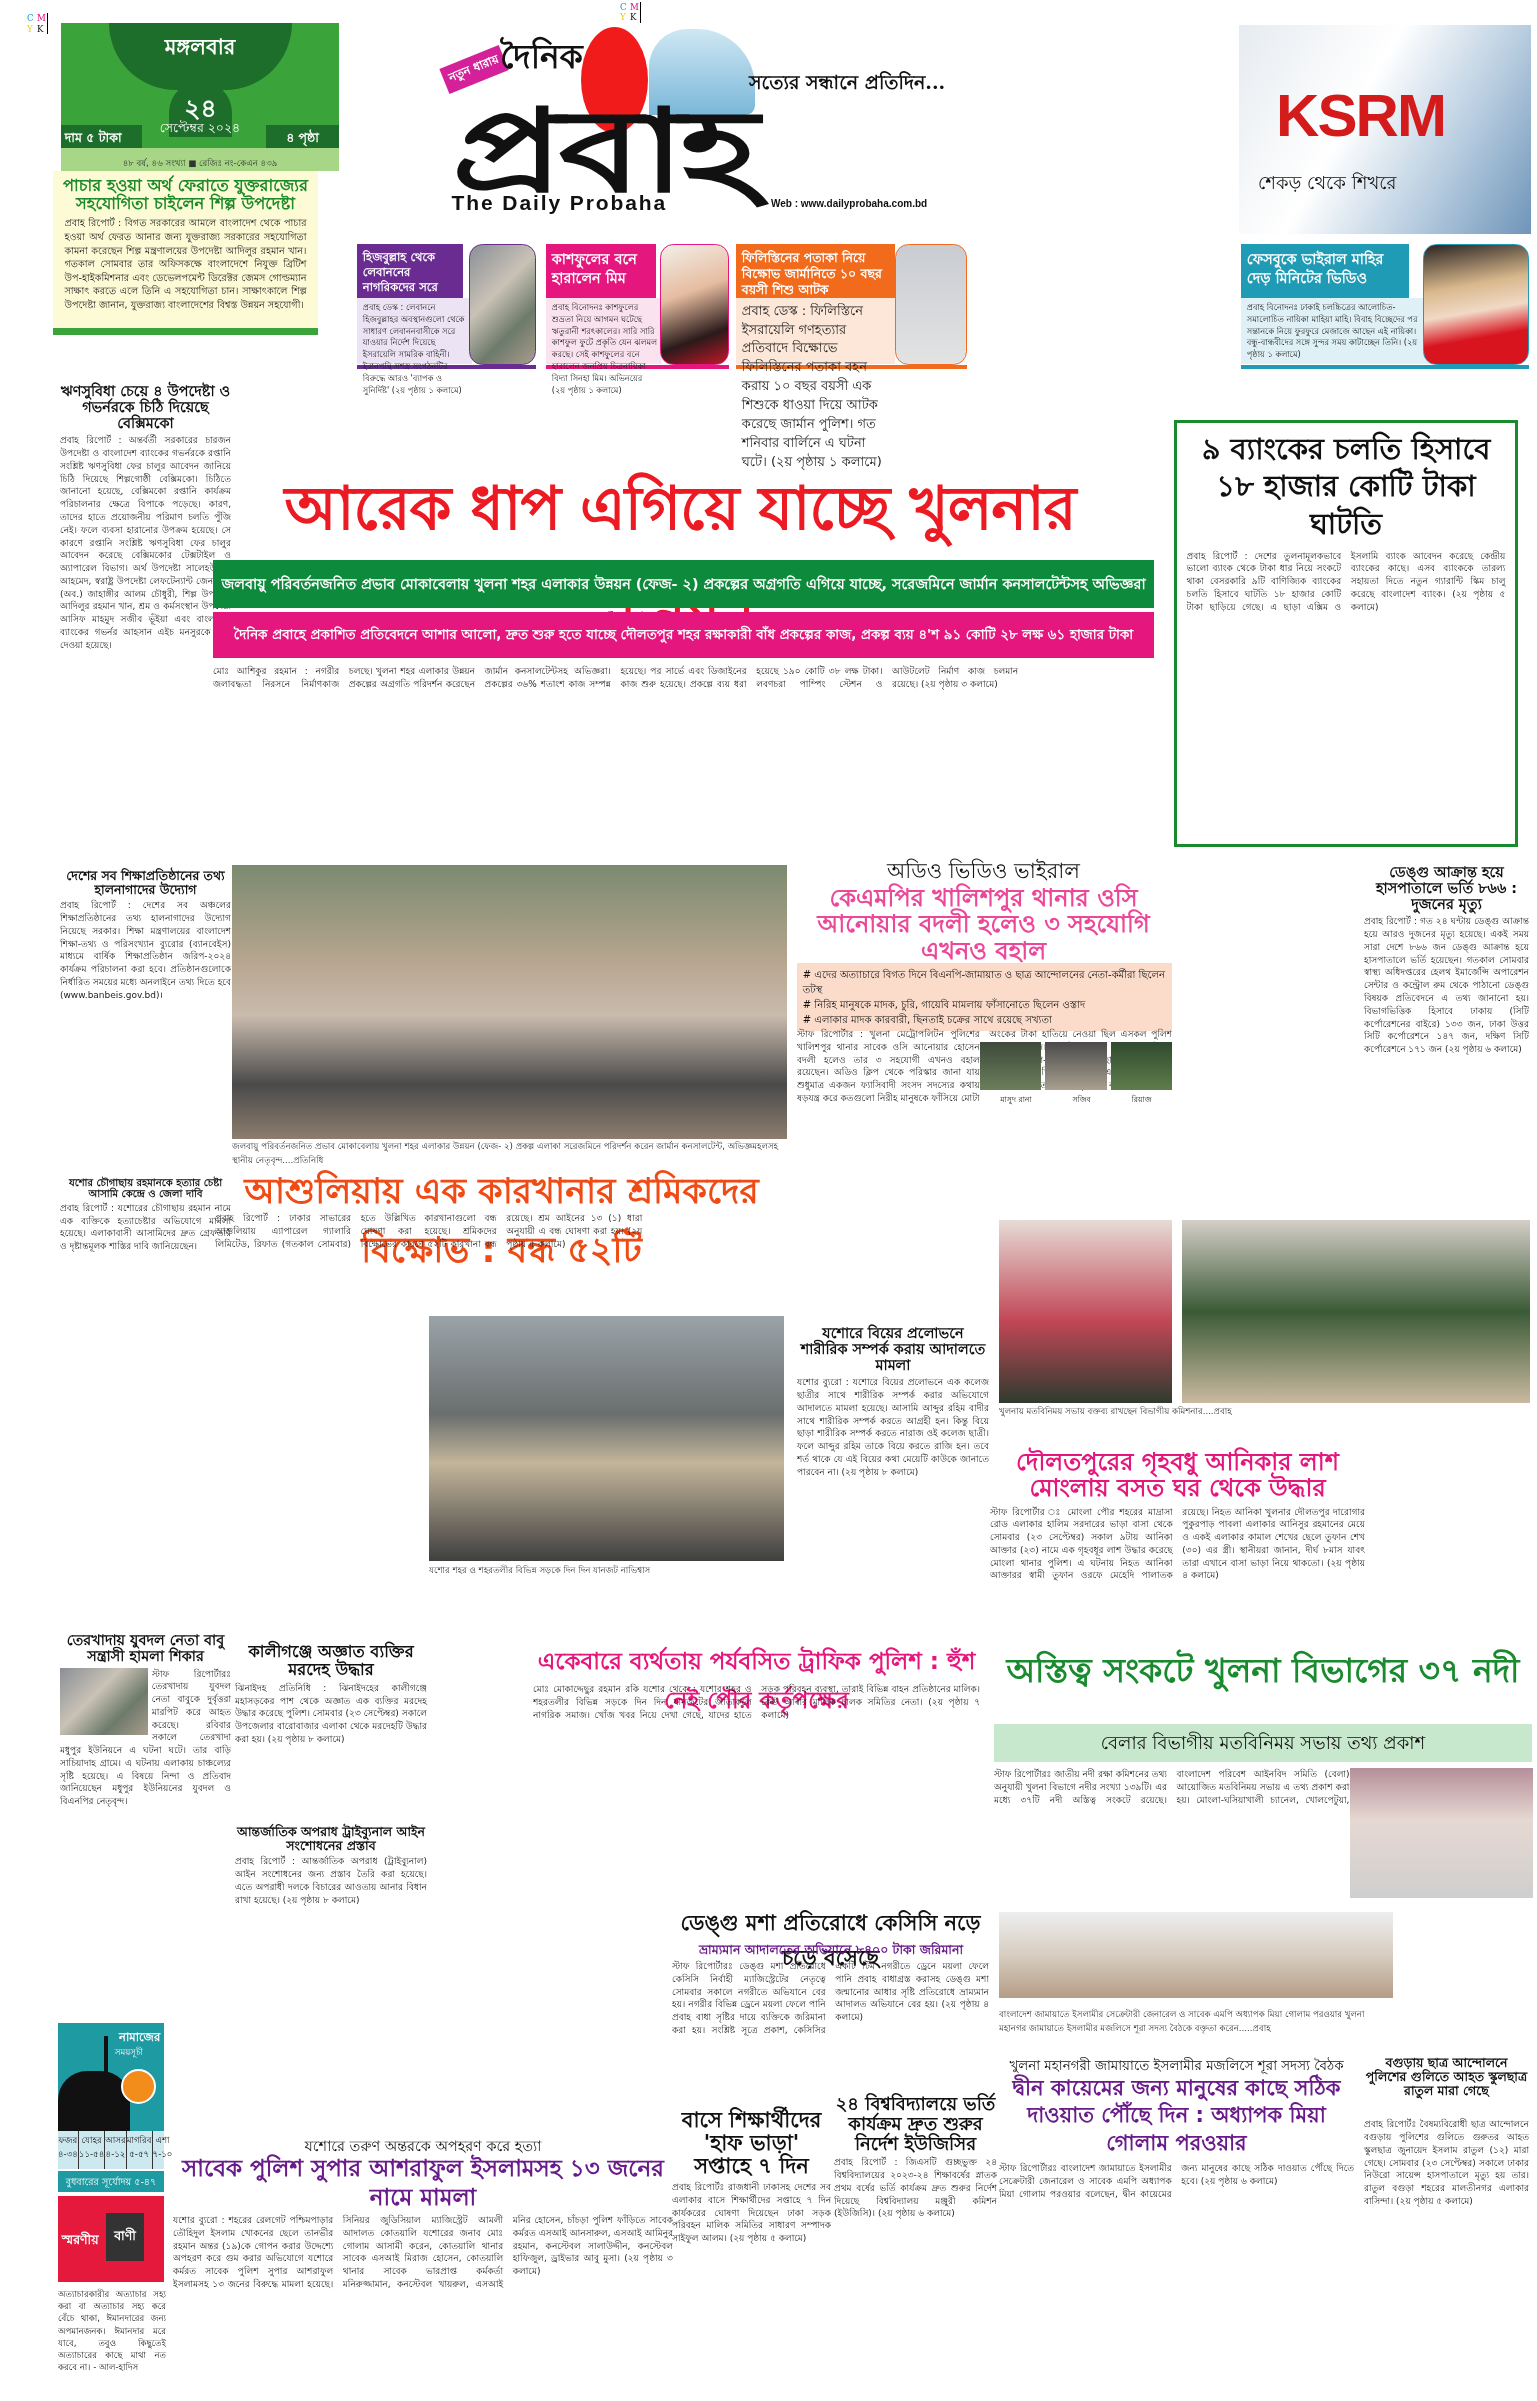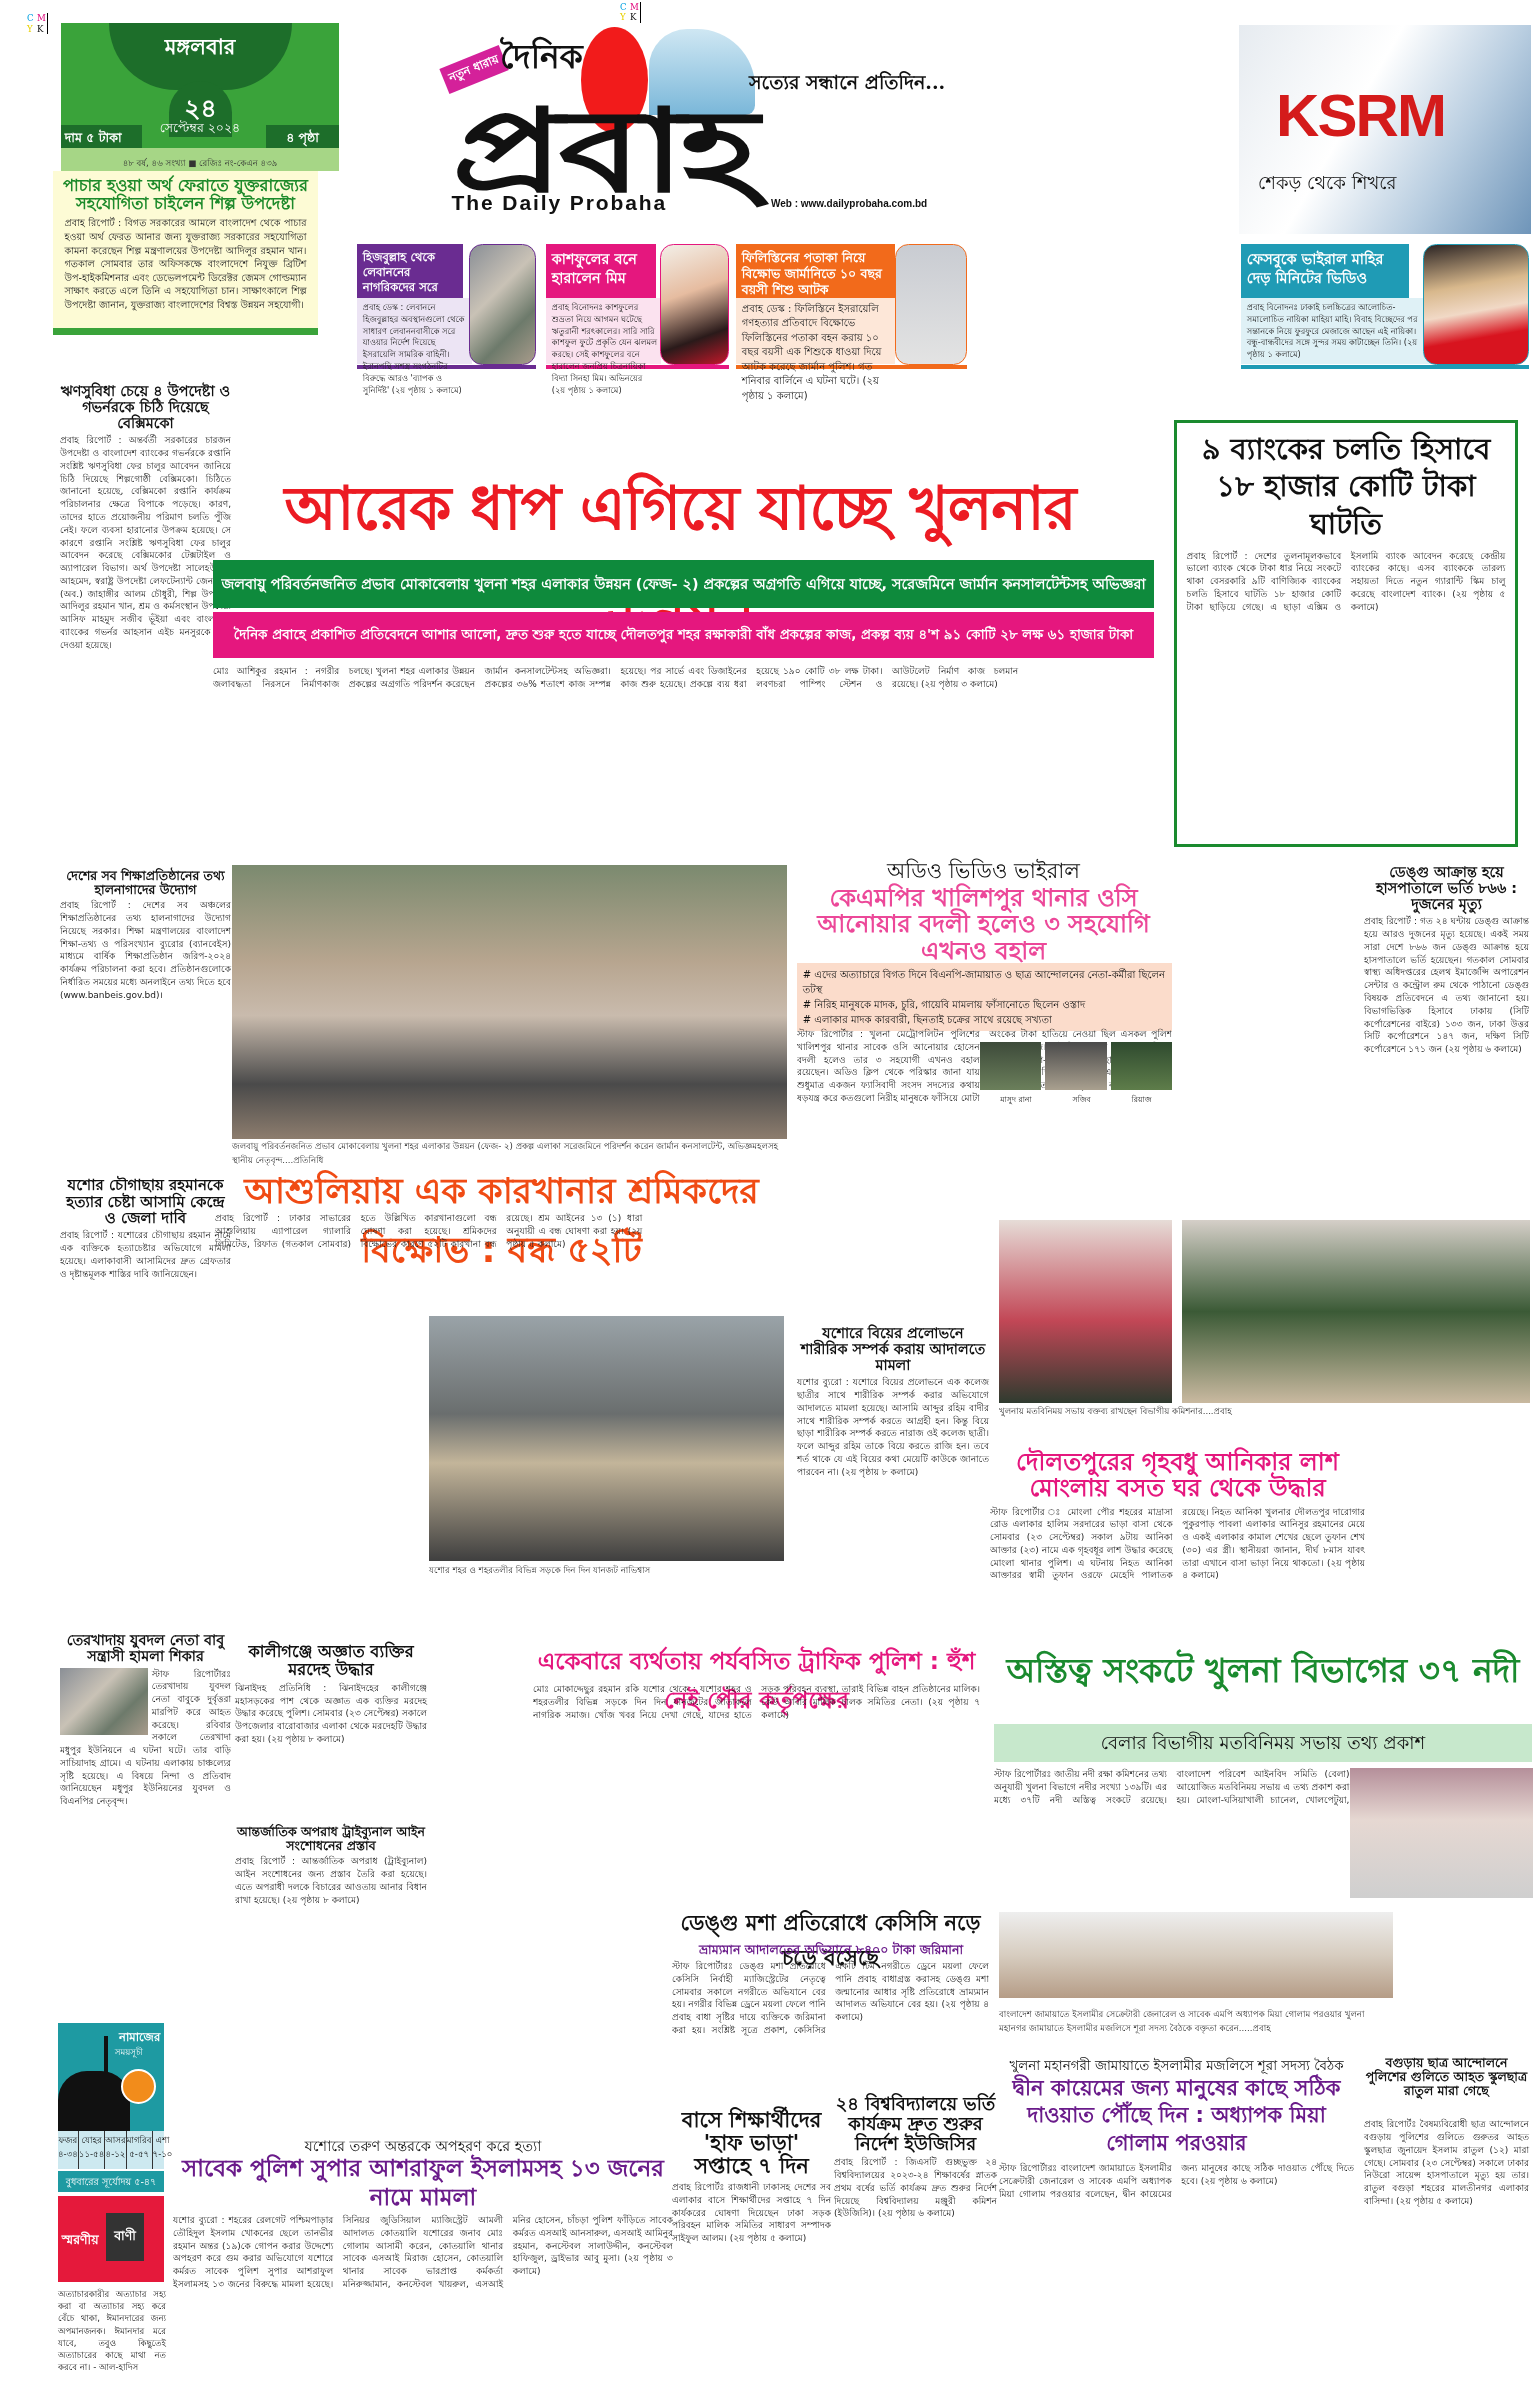--- a/index.html
+++ b/index.html
@@ -100,39 +100,39 @@
   <div class="tb" style="width:115px;background:#ece4f4;font-size:8.2px;padding-right:3.8px">প্রবাহ ডেস্ক : লেবাননে হিজবুল্লাহর অবস্থানগুলো থেকে সাধারণ লেবাননবাসীকে সরে যাওয়ার নির্দেশ দিয়েছে ইসরায়েলি সামরিক বাহিনী। ইরানপন্থি সশস্ত্র সংগঠনটির বিরুদ্ধে আরও 'ব্যাপক ও সুনির্দিষ্ট' (২য় পৃষ্ঠায় ১ কলামে)</div>
   <div class="ti img-ph" style="width:67px;border-color:#6a2c91"></div>
 </div>
 <div class="teaser" style="left:546px;width:183px;border-color:#e5177e">
   <div class="tt" style="width:110px;background:#e5177e">কাশফুলের বনে হারালেন মিম</div>
   <div class="tb" style="width:115px;background:#fbe2ef;font-size:8.2px;padding-right:3.8px">প্রবাহ বিনোদনঃ কাশফুলের শুভ্রতা নিয়ে আগমন ঘটেছে ঋতুরানী শরৎকালের। সারি সারি কাশফুল ফুটে প্রকৃতি যেন ঝলমল করছে। সেই কাশফুলের বনে হারালেন জনপ্রিয় চিত্রনায়িকা বিদ্যা সিনহা মিম। অভিনয়ের (২য় পৃষ্ঠায় ১ কলামে)</div>
   <div class="ti" style="width:69px;border-color:#e5177e;background:linear-gradient(160deg,#f3efe8,#e6bca0 40%,#2a1a1a 75%,#c2182a)"></div>
 </div>
 <div class="teaser" style="left:736px;width:231px;border-color:#f26a1b">
   <div class="tt" style="width:159px;background:#f26a1b;font-size:12.5px">ফিলিস্তিনের পতাকা নিয়ে বিক্ষোভ জার্মানিতে ১০ বছর বয়সী শিশু আটক</div>
-  <div class="tb" style="width:159px;background:#fde7d8;font-size:10px;padding-right:4px">প্রবাহ ডেস্ক : ফিলিস্তিনে ইসরায়েলি গণহত্যার প্রতিবাদে বিক্ষোভে ফিলিস্তিনের পতাকা বহন করায় ১০ বছর বয়সী এক শিশুকে ধাওয়া দিয়ে আটক করেছে জার্মান পুলিশ। গত শনিবার বার্লিনে এ ঘটনা ঘটে। (২য় পৃষ্ঠায় ১ কলামে)</div>
+  <div class="tb" style="width:159px;background:#fde7d8;font-size:13px;padding-right:4px">প্রবাহ ডেস্ক : ফিলিস্তিনে ইসরায়েলি গণহত্যার প্রতিবাদে বিক্ষোভে ফিলিস্তিনের পতাকা বহন করায় ১০ বছর বয়সী এক শিশুকে ধাওয়া দিয়ে আটক করেছে জার্মান পুলিশ। গত শনিবার বার্লিনে এ ঘটনা ঘটে। (২য় পৃষ্ঠায় ১ কলামে)</div>
   <div class="ti" style="width:72px;border-color:#f26a1b;background:linear-gradient(180deg,#c9ccd2,#e3e3e3)"></div>
 </div>
 <div class="teaser" style="left:1241px;width:288px;border-color:#1f9bb5">
   <div class="tt" style="width:168px;background:#1f9bb5">ফেসবুকে ভাইরাল মাহির দেড় মিনিটের ভিডিও</div>
   <div class="tb" style="width:192px;background:#dff1f6;font-size:8.2px;padding-right:3.8px">প্রবাহ বিনোদনঃ ঢাকাই চলচ্চিত্রের আলোচিত-সমালোচিত নায়িকা মাহিয়া মাহি। বিবাহ বিচ্ছেদের পর সন্তানকে নিয়ে ফুরফুরে মেজাজে আছেন এই নায়িকা। বন্ধু-বান্ধবীদের সঙ্গে সুন্দর সময় কাটাচ্ছেন তিনি। (২য় পৃষ্ঠায় ১ কলামে)</div>
   <div class="ti" style="width:106px;border-color:#1f9bb5;background:linear-gradient(170deg,#2a2323,#d8b88c 35%,#f1d9c6 55%,#d8141f 75%)"></div>
 </div>
 
 <div class="abs" style="left:60px;top:384px;width:171px">
   <h3 class="hd" style="font-size:14.4px">ঋণসুবিধা চেয়ে ৪ উপদেষ্টা ও গভর্নরকে চিঠি দিয়েছে বেক্সিমকো</h3>
   <p class="body-text" style="font-size:9px;margin-top:2.9px">প্রবাহ রিপোর্ট : অন্তর্বর্তী সরকারের চারজন উপদেষ্টা ও বাংলাদেশ ব্যাংকের গভর্নরকে রপ্তানি সংশ্লিষ্ট ঋণসুবিধা ফের চালুর আবেদন জানিয়ে চিঠি দিয়েছে শিল্পগোষ্ঠী বেক্সিমকো। চিঠিতে জানানো হয়েছে, বেক্সিমকো রপ্তানি কার্যক্রম পরিচালনার ক্ষেত্রে বিপাকে পড়েছে। কারণ, তাদের হাতে প্রয়োজনীয় পরিমাণ চলতি পুঁজি নেই। ফলে ব্যবসা হারানোর উপক্রম হয়েছে। সে কারণে রপ্তানি সংশ্লিষ্ট ঋণসুবিধা ফের চালুর আবেদন করেছে বেক্সিমকোর টেক্সটাইল ও অ্যাপারেল বিভাগ। অর্থ উপদেষ্টা সালেহউদ্দিন আহমেদ, স্বরাষ্ট্র উপদেষ্টা লেফটেন্যান্ট জেনারেল (অব.) জাহাঙ্গীর আলম চৌধুরী, শিল্প উপদেষ্টা আদিলুর রহমান খান, শ্রম ও কর্মসংস্থান উপদেষ্টা আসিফ মাহমুদ সজীব ভূঁইয়া এবং বাংলাদেশ ব্যাংকের গভর্নর আহসান এইচ মনসুরকে চিঠি দেওয়া হয়েছে।</p>
 </div>
 <div class="abs" style="left:60px;top:869px;width:171px">
   <h3 class="hd" style="font-size:12.5px">দেশের সব শিক্ষাপ্রতিষ্ঠানের তথ্য হালনাগাদের উদ্যোগ</h3>
   <p class="body-text" style="font-size:9px;margin-top:2.9px">প্রবাহ রিপোর্ট : দেশের সব অঞ্চলের শিক্ষাপ্রতিষ্ঠানের তথ্য হালনাগাদের উদ্যোগ নিয়েছে সরকার। শিক্ষা মন্ত্রণালয়ের বাংলাদেশ শিক্ষা-তথ্য ও পরিসংখ্যান ব্যুরোর (ব্যানবেইস) মাধ্যমে বার্ষিক শিক্ষাপ্রতিষ্ঠান জরিপ-২০২৪ কার্যক্রম পরিচালনা করা হবে। প্রতিষ্ঠানগুলোকে নির্ধারিত সময়ের মধ্যে অনলাইনে তথ্য দিতে হবে (www.banbeis.gov.bd)।</p>
 </div>
 <div class="abs" style="left:60px;top:1177px;width:171px">
-  <h3 class="hd" style="font-size:15px">যশোর চৌগাছায় রহমানকে হত্যার চেষ্টা আসামি কেন্দ্রে ও জেলা দাবি</h3>
+  <h3 class="hd" style="font-size:10px">যশোর চৌগাছায় রহমানকে হত্যার চেষ্টা আসামি কেন্দ্রে ও জেলা দাবি</h3>
   <p class="body-text" style="font-size:9px;margin-top:2.9px">প্রবাহ রিপোর্ট : যশোরের চৌগাছায় রহমান নামে এক ব্যক্তিকে হত্যাচেষ্টার অভিযোগে মামলা হয়েছে। এলাকাবাসী আসামিদের দ্রুত গ্রেফতার ও দৃষ্টান্তমূলক শাস্তির দাবি জানিয়েছেন।</p>
 </div>
 <div class="abs" style="left:60px;top:1633px;width:171px">
   <h3 class="hd" style="font-size:14.4px">তেরখাদায় যুবদল নেতা বাবু সন্ত্রাসী হামলা শিকার</h3>
   <div class="img-ph" style="float:left;width:88px;height:67px;margin:3.8px 3.8px 1.9px 0"></div>
   <p class="body-text" style="font-size:9px;margin-top:2.9px">স্টাফ রিপোর্টারঃ তেরখাদায় যুবদল নেতা বাবুকে দুর্বৃত্তরা মারপিট করে আহত করেছে। রবিবার সকালে তেরখাদা মধুপুর ইউনিয়নে এ ঘটনা ঘটে। তার বাড়ি সাচিয়াদাহ গ্রামে। এ ঘটনায় এলাকায় চাঞ্চল্যের সৃষ্টি হয়েছে। এ বিষয়ে নিন্দা ও প্রতিবাদ জানিয়েছেন মধুপুর ইউনিয়নের যুবদল ও বিএনপির নেতৃবৃন্দ।</p>
 </div>
 
 <div id="mainhead" class="abs">আরেক ধাপ এগিয়ে যাচ্ছে খুলনার উন্নয়ন</div>
 <div id="greenbar" class="abs">জলবায়ু পরিবর্তনজনিত প্রভাব মোকাবেলায় খুলনা শহর এলাকার উন্নয়ন (ফেজ- ২) প্রকল্পের অগ্রগতি এগিয়ে যাচ্ছে, সরেজমিনে জার্মান কনসালটেন্টসহ অভিজ্ঞরা</div>

